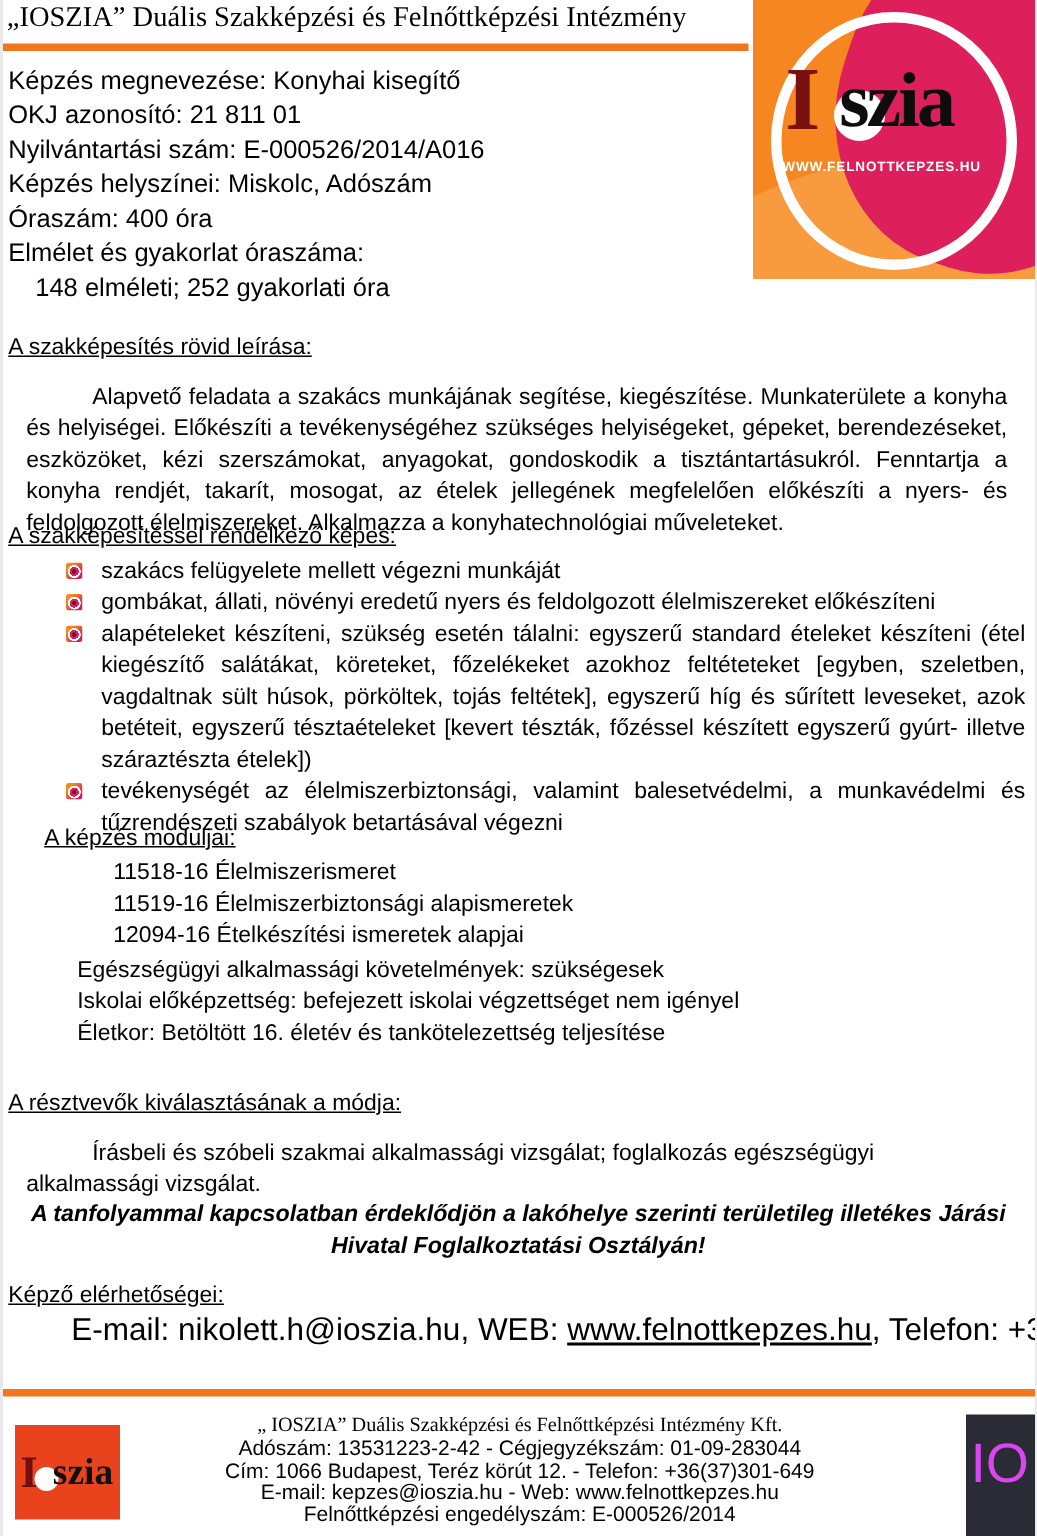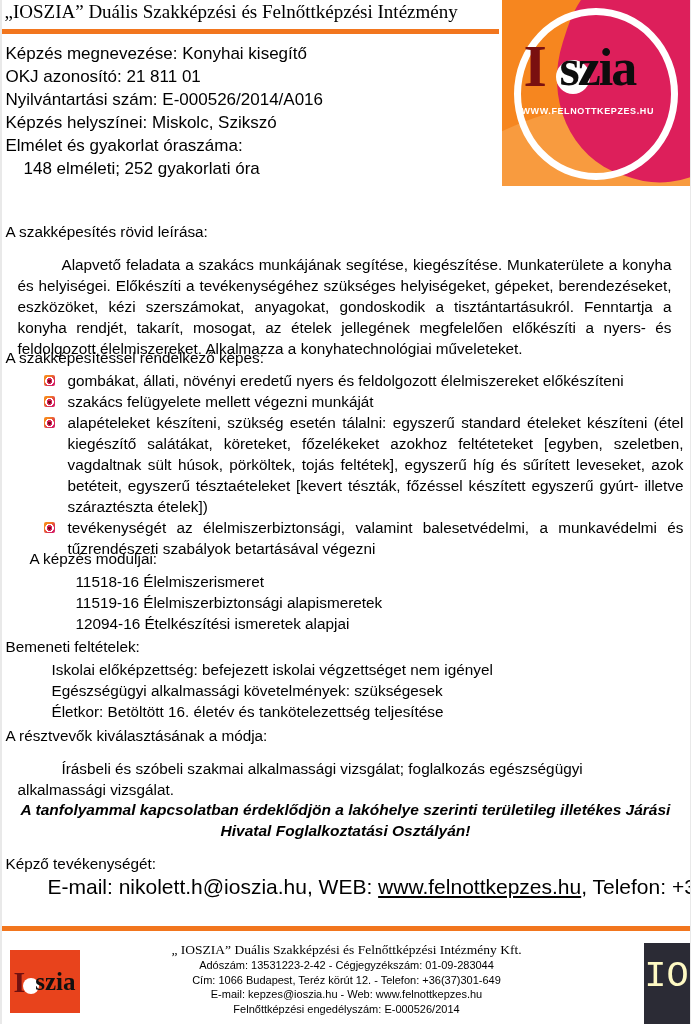--- a/index.html
+++ b/index.html
@@ -28,21 +28,21 @@
   .logo-szia{position:absolute;left:58px;top:42px;font-family:"Liberation Serif","DejaVu Serif",serif;
     font-weight:bold;font-size:52px;line-height:52px;color:#0d0d0d;letter-spacing:-2px;}
   .logo-url{position:absolute;left:20px;top:106px;font-size:9px;font-weight:bold;color:#fff;letter-spacing:.6px;}
 
   
   .header-info{position:absolute;left:4px;top:42px;width:495px;font-weight:normal;font-size:17px;line-height:23px;}
   .header-info .indented{padding-left:18px;}
 
   
   .sec{position:absolute;left:4px;right:6px;font-size:15.3px;line-height:21px;}
-  .sec-heading{margin:0 0 2px 0;font-size:15.3px;font-weight:normal;}
+  .sec-heading{text-decoration:underline;margin:0 0 2px 0;font-size:15.3px;font-weight:normal;}
   .para{margin:12px;text-indent:44px;text-align:justify;}
   .para.left{text-align:left;}
   .bullet-row{position:relative;padding-left:62px;}
   .bullet-icon{position:absolute;left:38px;top:5px;width:11px;height:11px;border-radius:2px;
     background:
       radial-gradient(circle at 50% 55%, #7A1010 0 1.5px, #D6215E 1.5px 3px, #ffffff 3px 4.2px, rgba(255,255,255,0) 4.4px),
       linear-gradient(135deg,#F6861F 25%,#D6215E 78%);}
   .bullet-text{display:block;text-align:justify;}
   .plain-item{padding-left:46px;}
   .notice{position:absolute;left:10px;right:10px;top:799px;text-align:center;
@@ -52,24 +52,24 @@
 
   
   .footer-rule{position:absolute;left:0;top:926px;width:691px;height:5px;background:#F2761E;}
   .footer-left-logo{position:absolute;left:8px;top:950px;width:70px;height:63px;background:#E8431C;
     display:flex;align-items:center;justify-content:center;}
   .fl-i{font-family:"Liberation Serif","DejaVu Serif",serif;font-weight:bold;font-size:30px;color:#701010;}
   .fl-disc{width:16px;height:16px;background:#fff;border-radius:50%;margin:8px -3px 0 -2px;}
   .fl-szia{font-family:"Liberation Serif","DejaVu Serif",serif;font-weight:bold;font-size:25px;color:#101010;margin-left:-1px;}
   .footer-center{position:absolute;left:90px;top:941px;width:510px;text-align:center;}
   .fc-company{font-family:"Liberation Serif","DejaVu Serif",serif;font-size:13.5px;line-height:17px;}
-  .fc-line{font-size:11px;line-height:14.5px;}
+  .fc-line{font-size:14px;line-height:14.5px;}
   .footer-right-logo{position:absolute;right:0;top:943px;width:46px;height:81px;background:#2B2B35;
     display:flex;justify-content:center;padding-top:0;box-sizing:border-box;}
-  .fr-io{font-family:Liberation Mono, monospace;font-size:37px;line-height:66px;color:#fef9c3;}
+  .fr-io{font-family:Liberation Sans, sans-serif;font-size:37px;line-height:66px;color:#d946ef;}
 </style>
 </head>
 <body>
 
 <div class="page">
 
   <div class="doc-title">„IOSZIA” Duális Szakképzési és Felnőttképzési Intézmény</div>
   <div class="top-rule"></div>
 
   <div class="logo-box">
@@ -79,73 +79,73 @@
     <div class="logo-disc"></div>
     <div class="logo-i">I</div>
     <div class="logo-szia">szia</div>
     <div class="logo-url">WWW.FELNOTTKEPZES.HU</div>
   </div>
 
   <div class="header-info">
     <div>Képzés megnevezése: Konyhai kisegítő</div>
     <div>OKJ azonosító: 21 811 01</div>
     <div>Nyilvántartási szám: E-000526/2014/A016</div>
-    <div>Képzés helyszínei: Miskolc, Szikszó</div>
+    <div>Képzés helyszínei: Miskolc, Adószám</div>
+    <div>Óraszám: 400 óra</div>
     <div>Elmélet és gyakorlat óraszáma:</div>
     <div class="indented">148 elméleti; 252 gyakorlati óra</div>
   </div>
 
   <div class="sec" style="top:221px;">
     <div class="sec-heading">A szakképesítés rövid leírása:</div>
     <p class="para">Alapvető feladata a szakács munkájának segítése, kiegészítése. Munkaterülete a konyha és helyiségei. Előkészíti a tevékenységéhez szükséges helyiségeket, gépeket, berendezéseket, eszközöket, kézi szerszámokat, anyagokat, gondoskodik a tisztántartásukról. Fenntartja a konyha rendjét, takarít, mosogat, az ételek jellegének megfelelően előkészíti a nyers- és feldolgozott élelmiszereket. Alkalmazza a konyhatechnológiai műveleteket.</p>
   </div>
 
   <div class="sec" style="top:347px;">
     <div class="sec-heading">A szakképesítéssel rendelkező képes:</div>
     <div class="bullet-row">
       <span class="bullet-icon"></span>
-      <span class="bullet-text">gombákat, állati, növényi eredetű nyers és feldolgozott élelmiszereket előkészíteni</span>
+      <span class="bullet-text">szakács felügyelete mellett végezni munkáját</span>
     </div>
     <div class="bullet-row">
       <span class="bullet-icon"></span>
-      <span class="bullet-text">szakács felügyelete mellett végezni munkáját</span>
+      <span class="bullet-text">gombákat, állati, növényi eredetű nyers és feldolgozott élelmiszereket előkészíteni</span>
     </div>
     <div class="bullet-row">
       <span class="bullet-icon"></span>
       <span class="bullet-text">alapételeket készíteni, szükség esetén tálalni: egyszerű standard ételeket készíteni (étel kiegészítő salátákat, köreteket, főzelékeket azokhoz feltéteteket [egyben, szeletben, vagdaltnak sült húsok, pörköltek, tojás feltétek], egyszerű híg és sűrített leveseket, azok betéteit, egyszerű tésztaételeket [kevert tészták, főzéssel készített egyszerű gyúrt- illetve száraztészta ételek])</span>
     </div>
     <div class="bullet-row">
       <span class="bullet-icon"></span>
       <span class="bullet-text">tevékenységét az élelmiszerbiztonsági, valamint balesetvédelmi, a munkavédelmi és tűzrendészeti szabályok betartásával végezni</span>
     </div>
   </div>
 
   <div class="sec" style="top:548px;margin-left:24px;">
     <div class="sec-heading">A képzés moduljai:</div>
     <div class="plain-item">11518-16 Élelmiszerismeret</div>
     <div class="plain-item">11519-16 Élelmiszerbiztonsági alapismeretek</div>
     <div class="plain-item">12094-16 Ételkészítési ismeretek alapjai</div>
   </div>
 
   <div class="sec" style="top:636px;">
-    <div class="sec-heading">Bemeneti feltételek:</div>
+    <div class="plain-item">Egészségügyi alkalmassági követelmények: szükségesek</div>
     <div class="plain-item">Iskolai előképzettség: befejezett iskolai végzettséget nem igényel</div>
-    <div class="plain-item">Egészségügyi alkalmassági követelmények: szükségesek</div>
     <div class="plain-item">Életkor: Betöltött 16. életév és tankötelezettség teljesítése</div>
   </div>
 
   <div class="sec" style="top:725px;">
     <div class="sec-heading">A résztvevők kiválasztásának a módja:</div>
     <p class="para left">Írásbeli és szóbeli szakmai alkalmassági vizsgálat; foglalkozás egészségügyi alkalmassági vizsgálat.</p>
   </div>
 
   <div class="notice">A tanfolyammal kapcsolatban érdeklődjön a lakóhelye szerinti területileg illetékes Járási Hivatal Foglalkoztatási Osztályán!</div>
 
   <div class="sec" style="top:853px;">
-    <div class="sec-heading">Képző tevékenységét:</div>
+    <div class="sec-heading">Képző elérhetőségei:</div>
     <div class="contact-line">
       <span>E-mail: nikolett.h@ioszia.hu, WEB: </span><span class="contact-link">www.felnottkepzes.hu</span><span>, Telefon: +36 (30) 586-32-29</span>
     </div>
   </div>
 
   <div class="footer-rule"></div>
 
   <div class="footer-left-logo">
     <span class="fl-i">I</span>
     <span class="fl-disc"></span>

